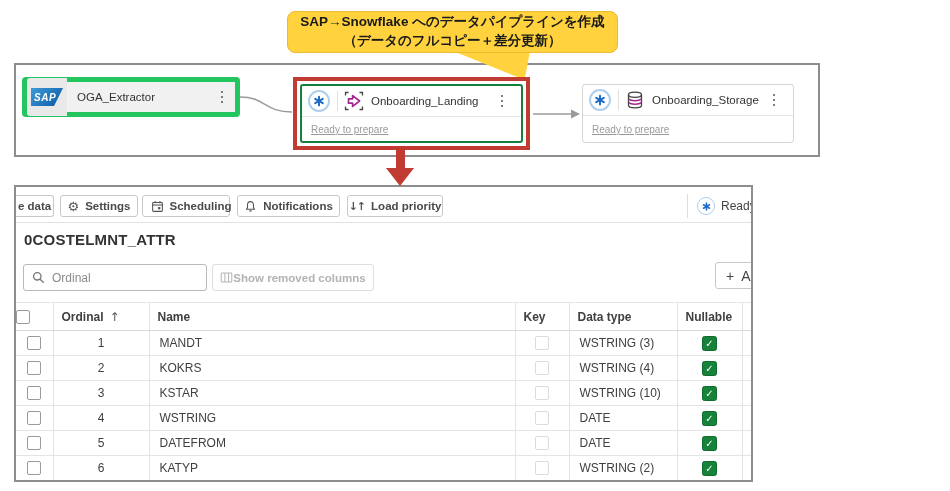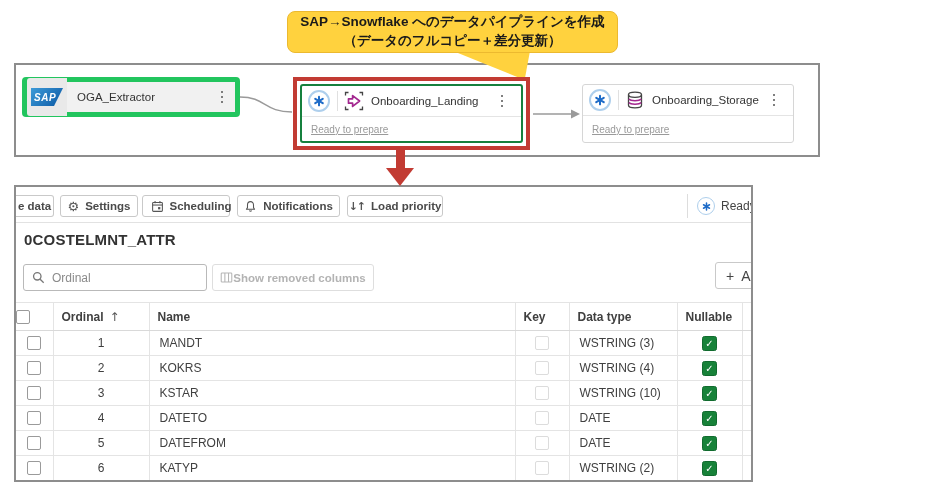--- a/index.html
+++ b/index.html
@@ -330,21 +330,21 @@
           <td class="c-center">3</td>
           <td>KSTAR</td>
           <td class="c-center" style="padding: 0px;"><span class="cb cb-disabled"></span></td>
           <td>WSTRING (10)</td>
           <td class="c-center" style="padding: 0px;"><span class="cb-green">✓</span></td>
           <td></td>
         </tr>
         <tr>
           <td class="c-center" style="padding: 0px;"><span class="cb"></span></td>
           <td class="c-center">4</td>
-          <td>DATETO</td>
+          <td>WSTRING</td>
           <td class="c-center" style="padding: 0px;"><span class="cb cb-disabled"></span></td>
           <td>DATE</td>
           <td class="c-center" style="padding: 0px;"><span class="cb-green">✓</span></td>
           <td></td>
         </tr>
         <tr>
           <td class="c-center" style="padding: 0px;"><span class="cb"></span></td>
           <td class="c-center">5</td>
           <td>DATEFROM</td>
           <td class="c-center" style="padding: 0px;"><span class="cb cb-disabled"></span></td>

